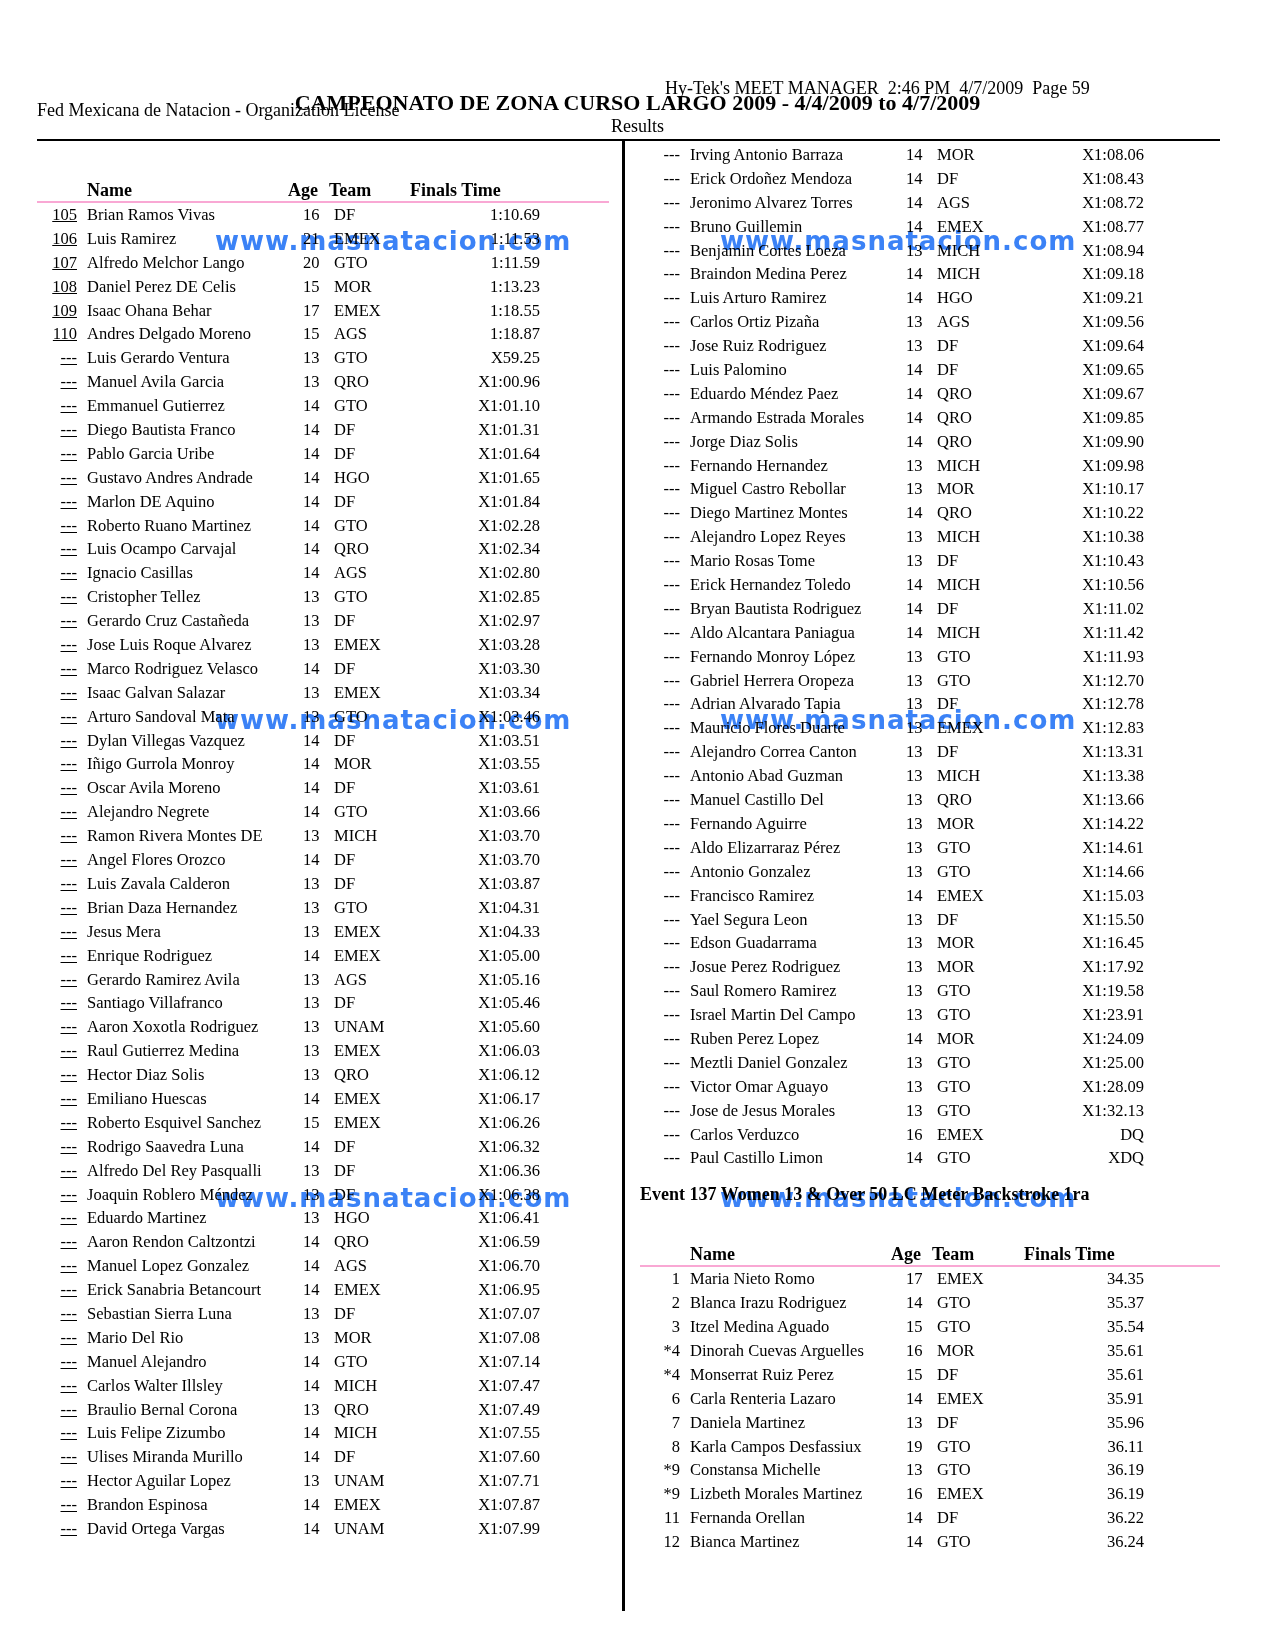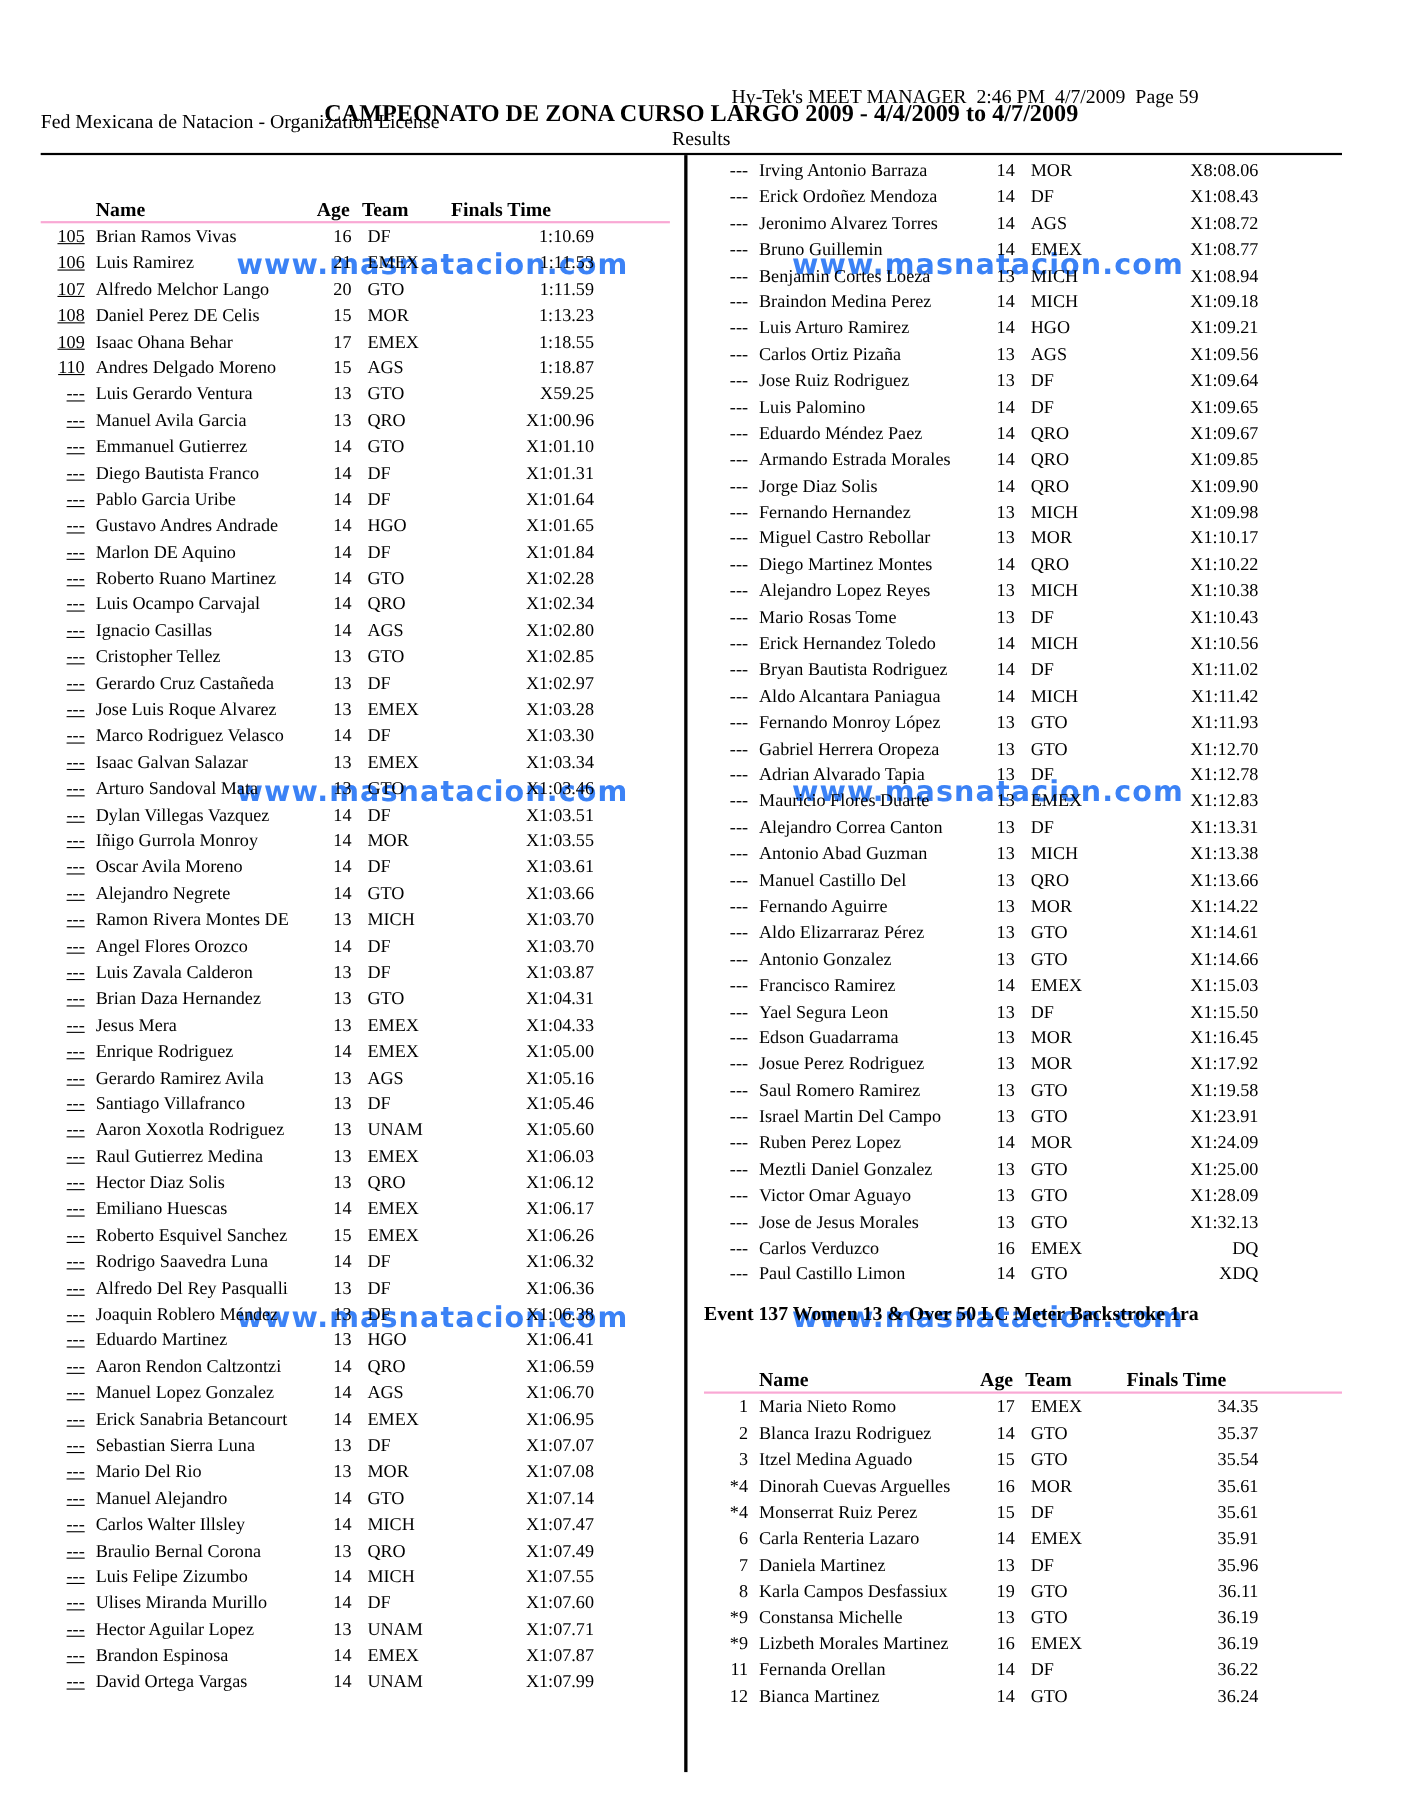--- a/index.html
+++ b/index.html
@@ -472,21 +472,21 @@
     </div>
 </div>
 
 <div class="col col-right">
   <div>
       <div class="row">
         <span class="c-place">---</span>
         <span class="c-name">Irving Antonio Barraza</span>
         <span class="c-age">14</span>
         <span class="c-team">MOR</span>
-        <span class="c-time">X8:08.06</span>
+        <span class="c-time">X1:08.06</span>
       </div>
       <div class="row">
         <span class="c-place">---</span>
         <span class="c-name">Erick Ordoñez Mendoza</span>
         <span class="c-age">14</span>
         <span class="c-team">DF</span>
         <span class="c-time">X1:08.43</span>
       </div>
       <div class="row">
         <span class="c-place">---</span>

